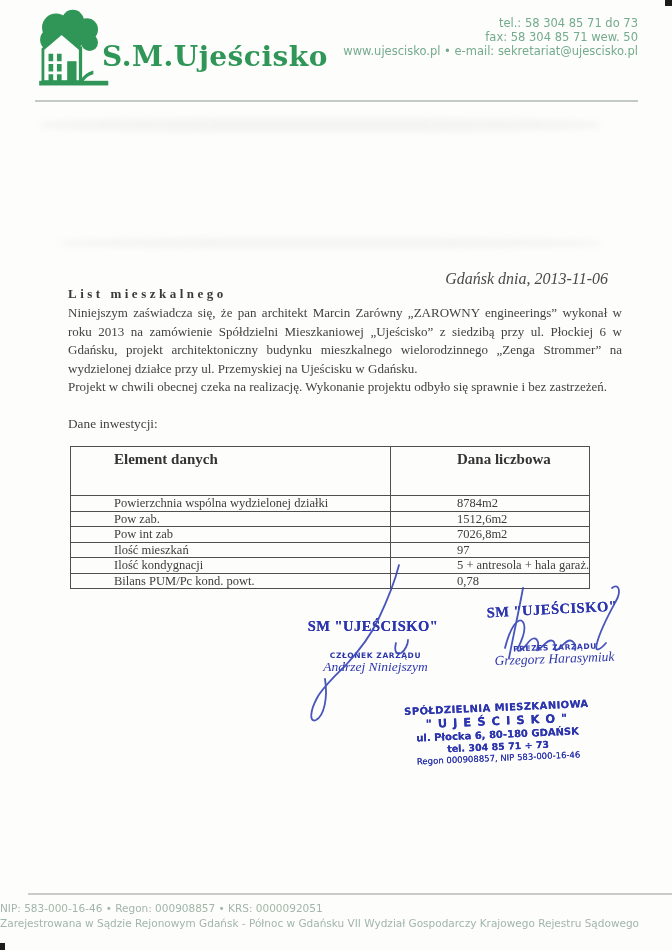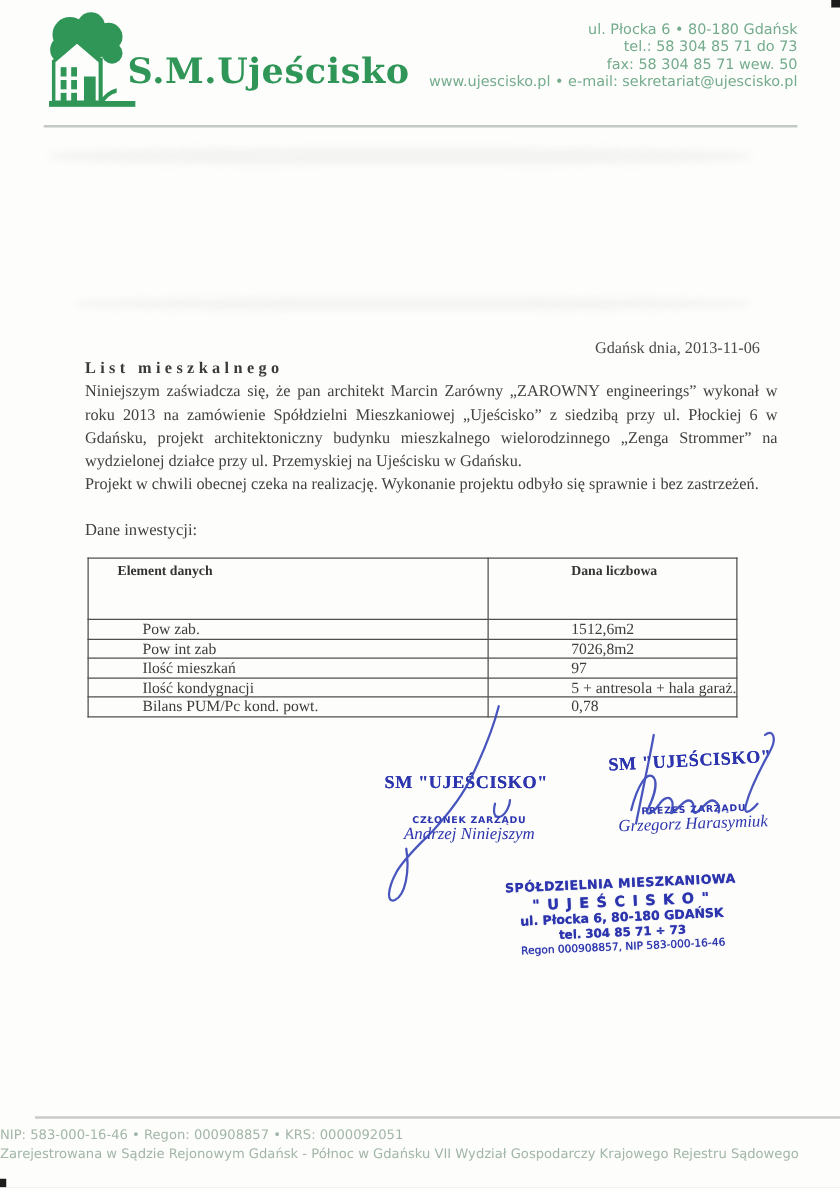--- a/index.html
+++ b/index.html
@@ -15,41 +15,41 @@
     font-family:"DejaVu Serif",serif;font-weight:bold;
     font-size:28px;color:#2f9658;letter-spacing:.5px;
   }
   .contact{
     position:absolute;right:34px;top:16px;text-align:right;
     font-family:"DejaVu Sans",sans-serif;font-size:11.5px;line-height:14px;
     color:#74ab8d;
   }
   .head-rule{position:absolute;left:35px;top:100px;width:603px;height:2px;background:#c3c9c3;}
   
-  .date-line{position:absolute;top:270px;right:64px;font-size:13px;color:#4a4a4a;}
+  .date-line{position:absolute;top:270px;right:64px;font-size:16px;color:#4a4a4a;font-style:italic;}
   .doc-title{
     position:absolute;left:68px;top:286px;font-size:13px;font-weight:bold;
     letter-spacing:3.5px;color:#3a3a3a;
   }
   .para{position:absolute;left:68px;width:554px;font-size:13px;line-height:18.5px;text-align:justify;color:#424242;}
   .p1{top:304px;}
   .p2{top:378px;text-align:left;}
   .intro{position:absolute;left:68px;top:416px;font-size:13.3px;color:#424242;}
   
   table.inv{
     position:absolute;left:70px;top:446px;width:519px;
     border-collapse:collapse;table-layout:fixed;
   }
   table.inv th,table.inv td{
     border:1px solid #4f4f4f;font-weight:normal;text-align:left;
     white-space:nowrap;overflow:visible;color:#3d3d3d;
   }
   table.inv th{
-    height:44px;vertical-align:top;padding:4px 0 0 23px;
-    font-size:11px;font-weight:bold;color:#333;
+    height:44px;vertical-align:top;padding:4px 0 0 43px;
+    font-size:15px;font-weight:bold;color:#333;
   }
   table.inv th.c2{padding-left:66px;}
   table.inv td{font-size:12.5px;padding:1px 0 1px 43px;height:12px;line-height:12.5px;}
   table.inv td.c2{padding-left:66px;}
   
   .ink{color:#2c35ad;}
   .sig-company{
     position:absolute;font-size:14.5px;font-weight:bold;letter-spacing:.5px;
     text-align:center;text-shadow:0 0 .5px #2c35ad;
   }
@@ -119,21 +119,20 @@
       <rect x="31" y="61" width="5" height="8"></rect>
       <rect x="22" y="72" width="5" height="8"></rect>
       <rect x="31" y="72" width="5" height="8"></rect>
       <rect x="42" y="58" width="10" height="22"></rect>
       <rect x="12" y="79" width="74" height="5"></rect>
     </g>
   </svg>
   <div class="logo-text">S.M.Ujeścisko</div>
 
   <div class="contact">
-    <div>ul. Płocka 6 • 80-180 Gdańsk</div>
     <div>tel.: 58 304 85 71 do 73</div>
     <div>fax: 58 304 85 71 wew. 50</div>
     <div>www.ujescisko.pl • e-mail: sekretariat@ujescisko.pl</div>
   </div>
   <div class="head-rule"></div>
 
   <div class="date-line">Gdańsk dnia, 2013-11-06</div>
   <div class="doc-title">List mieszkalnego</div>
   <div class="para p1">Niniejszym zaświadcza się, że pan architekt Marcin Zarówny „ZAROWNY engineerings” wykonał w roku 2013 na zamówienie Spółdzielni Mieszkaniowej „Ujeścisko” z siedzibą przy ul. Płockiej 6 w Gdańsku, projekt architektoniczny budynku mieszkalnego wielorodzinnego „Zenga Strommer” na wydzielonej działce przy ul. Przemyskiej na Ujeścisku w Gdańsku.</div>
   <div class="para p2">Projekt w chwili obecnej czeka na realizację. Wykonanie projektu odbyło się sprawnie i bez zastrzeżeń.</div>
@@ -144,20 +143,24 @@
         <col style="width:320px">
         <col style="width:199px">
       </colgroup>
     <thead>
       <tr>
         <th>Element danych</th>
         <th class="c2">Dana liczbowa</th>
       </tr>
     </thead>
     <tbody>
+      <tr>
+        <td>Powierzchnia wspólna wydzielonej działki</td>
+        <td class="c2">8784m2</td>
+      </tr>
       <tr>
         <td>Pow zab.</td>
         <td class="c2">1512,6m2</td>
       </tr>
       <tr>
         <td>Pow int zab</td>
         <td class="c2">7026,8m2</td>
       </tr>
       <tr>
         <td>Ilość mieszkań</td>

